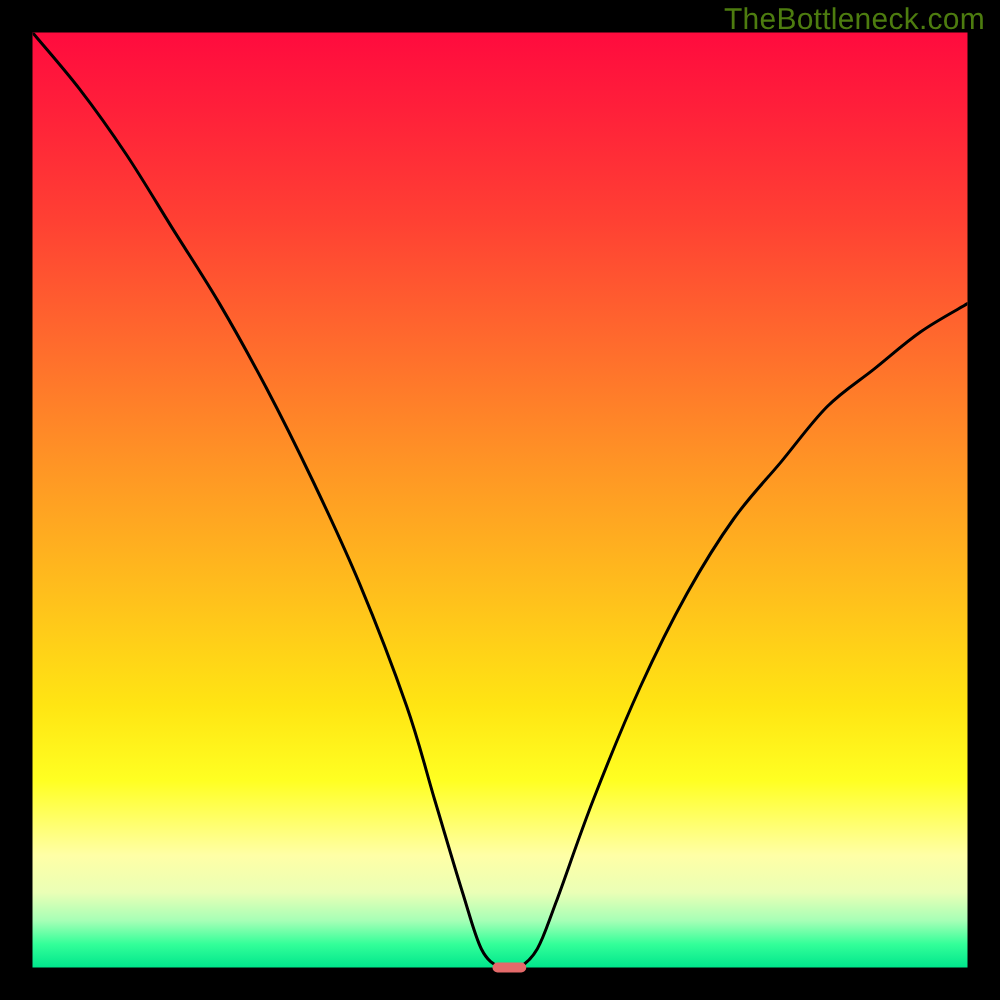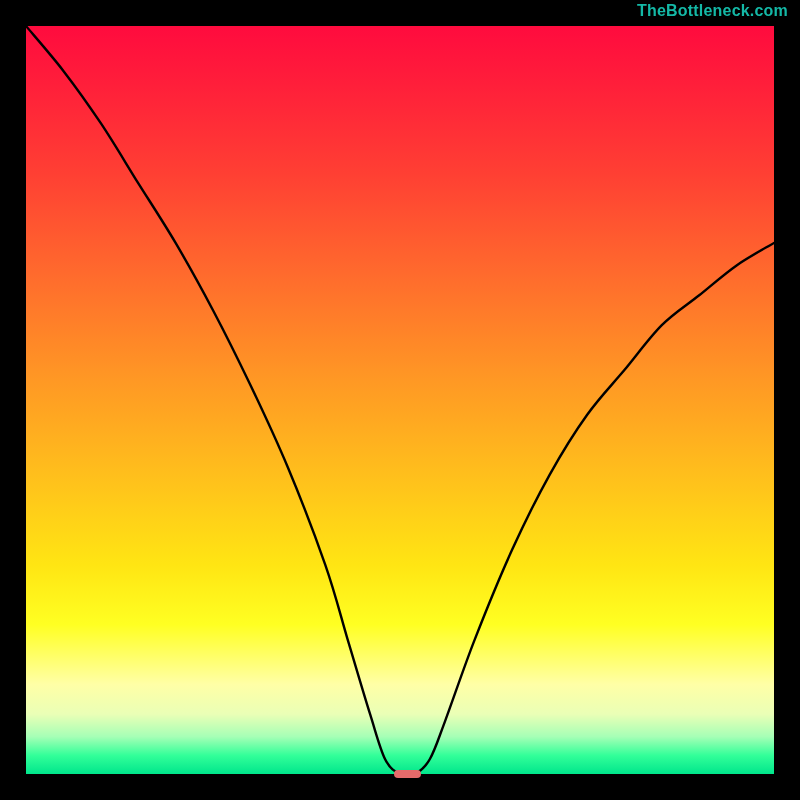--- a/index.html
+++ b/index.html
@@ -14,23 +14,23 @@
   .frame {
     position: relative;
     width: 800px;
     height: 800px;
     background: #000;
   }
   .watermark {
     position: absolute;
     top: 2px;
     right: 12px;
-    color: #14b8a6;
-    font-size: 16px;
-    font-weight: 700;
+    color: #4d7c0f;
+    font-size: 24px;
+    font-weight: 400;
     letter-spacing: 0.2px;
     z-index: 4;
   }
   .plot-area {
     position: absolute;
     left: 26px;
     top: 26px;
     width: 748px;
     height: 748px;
     background: linear-gradient(

